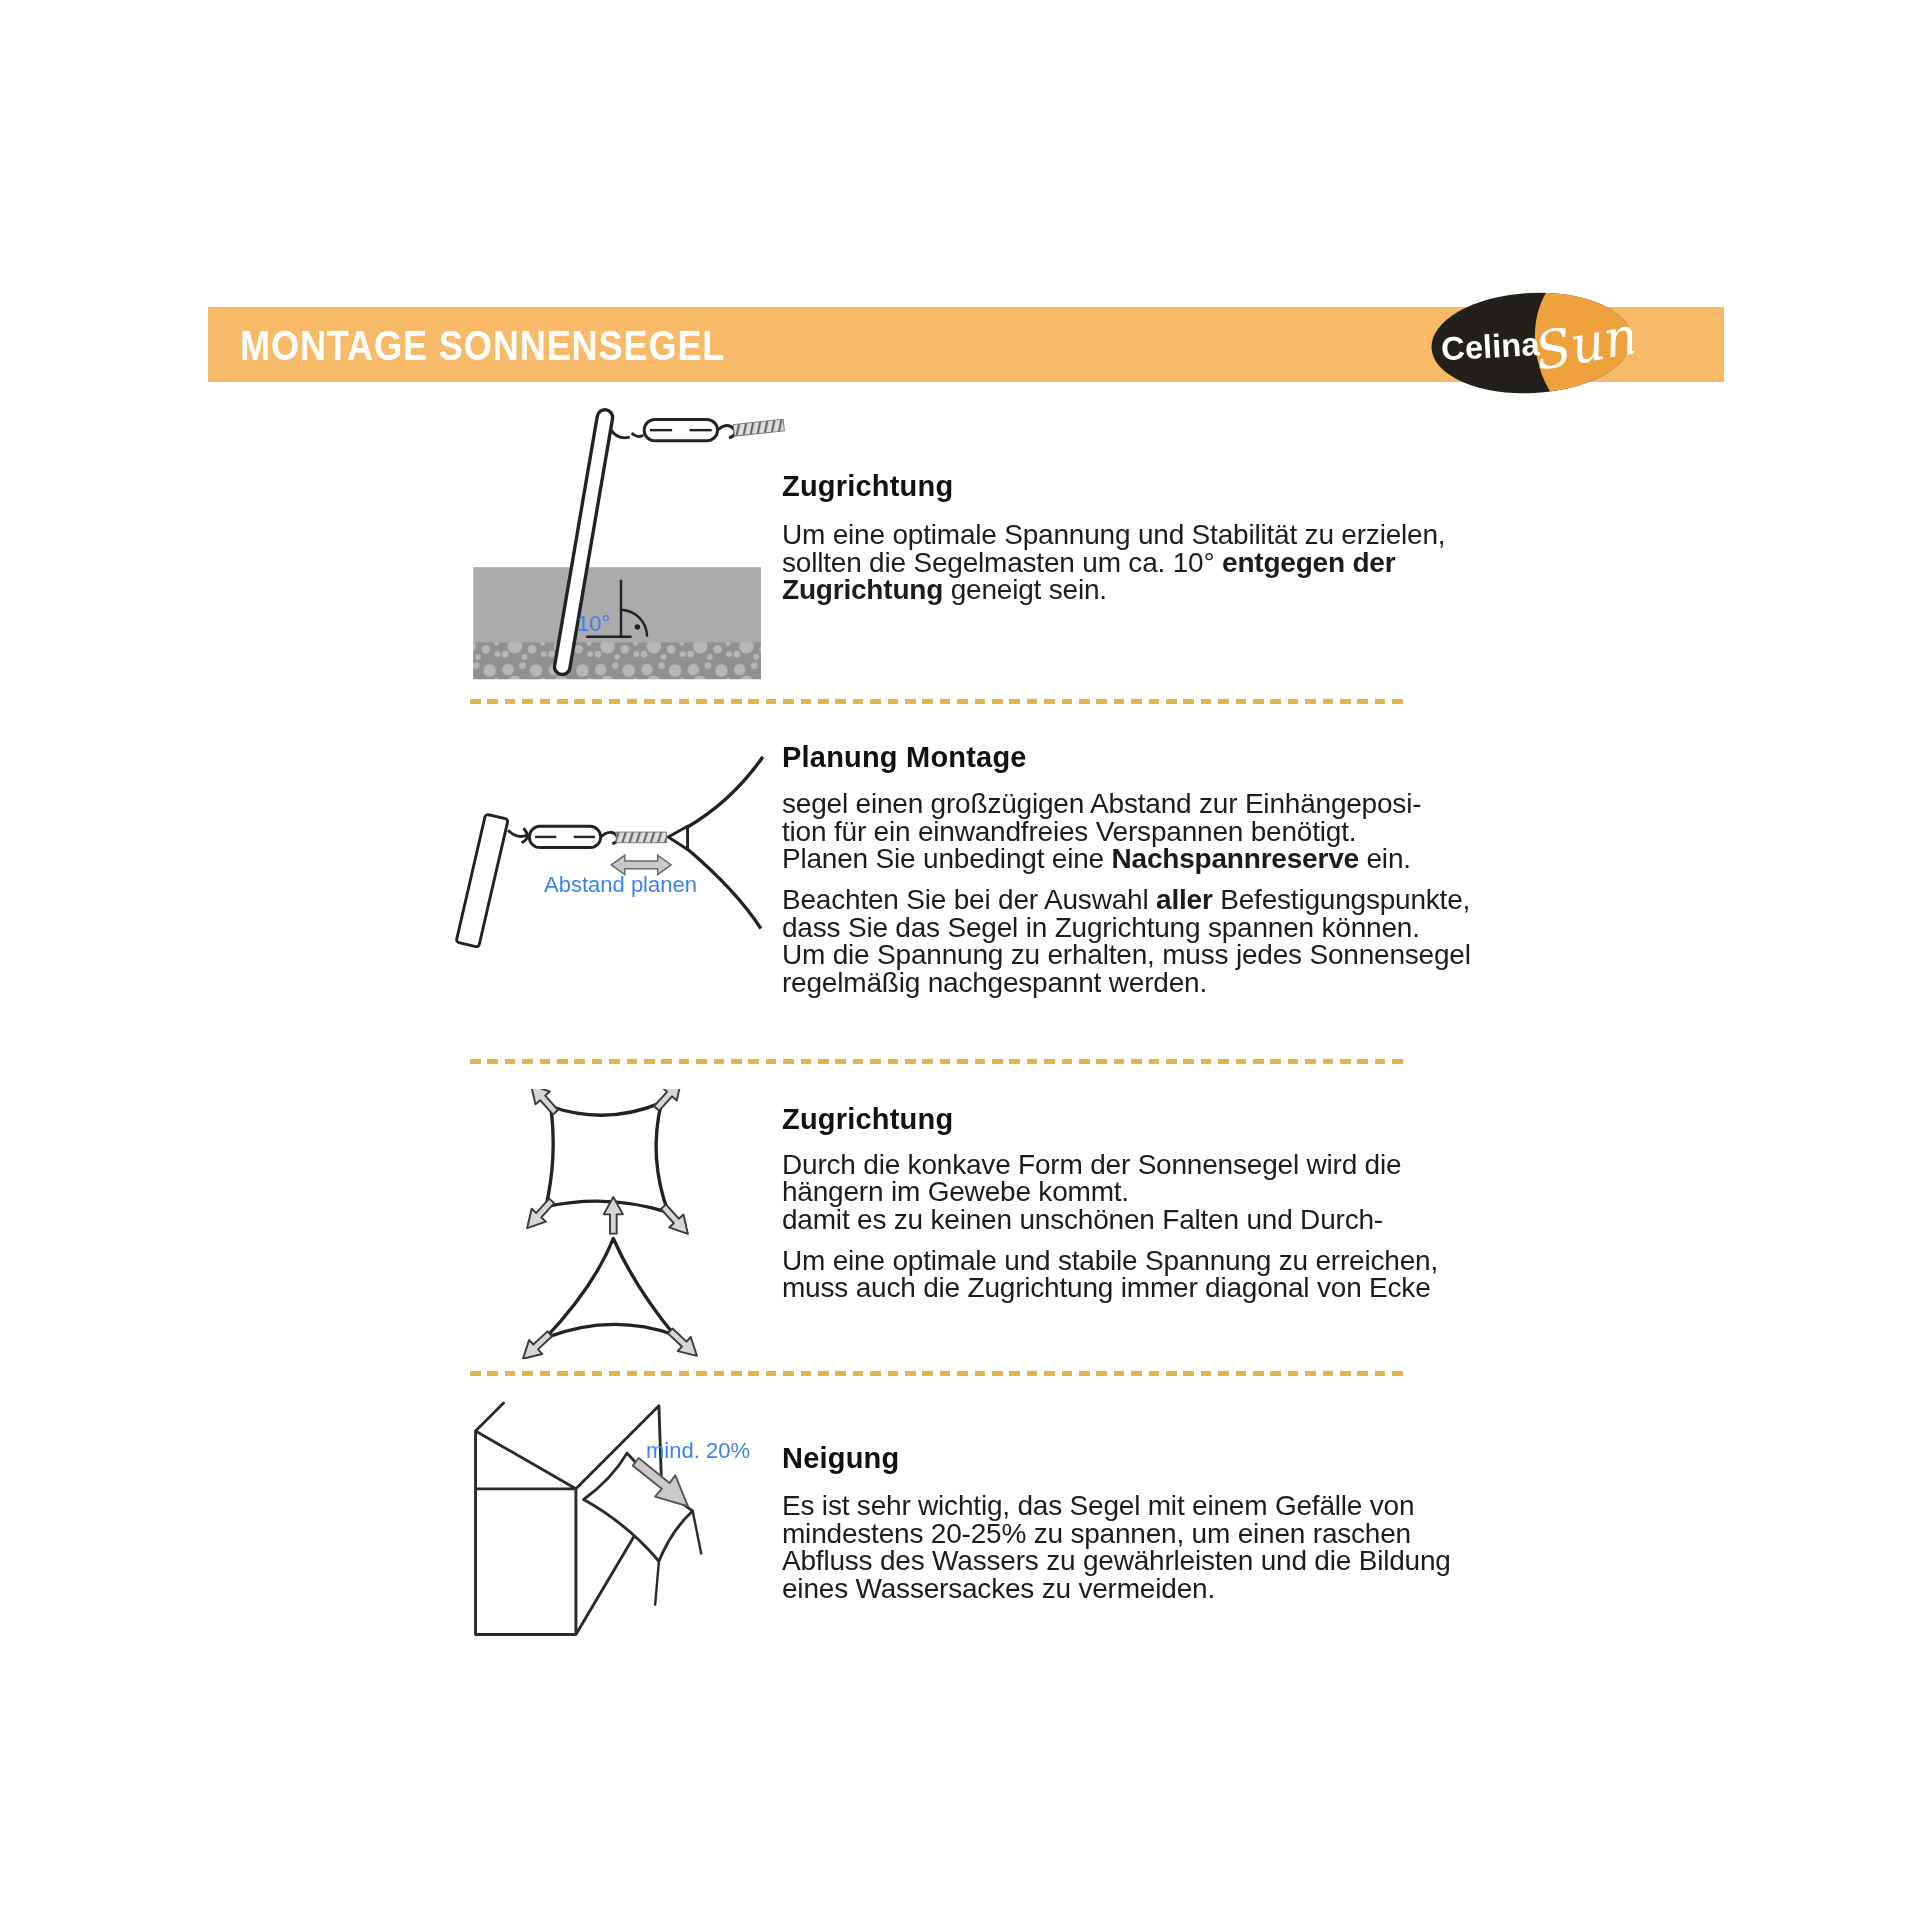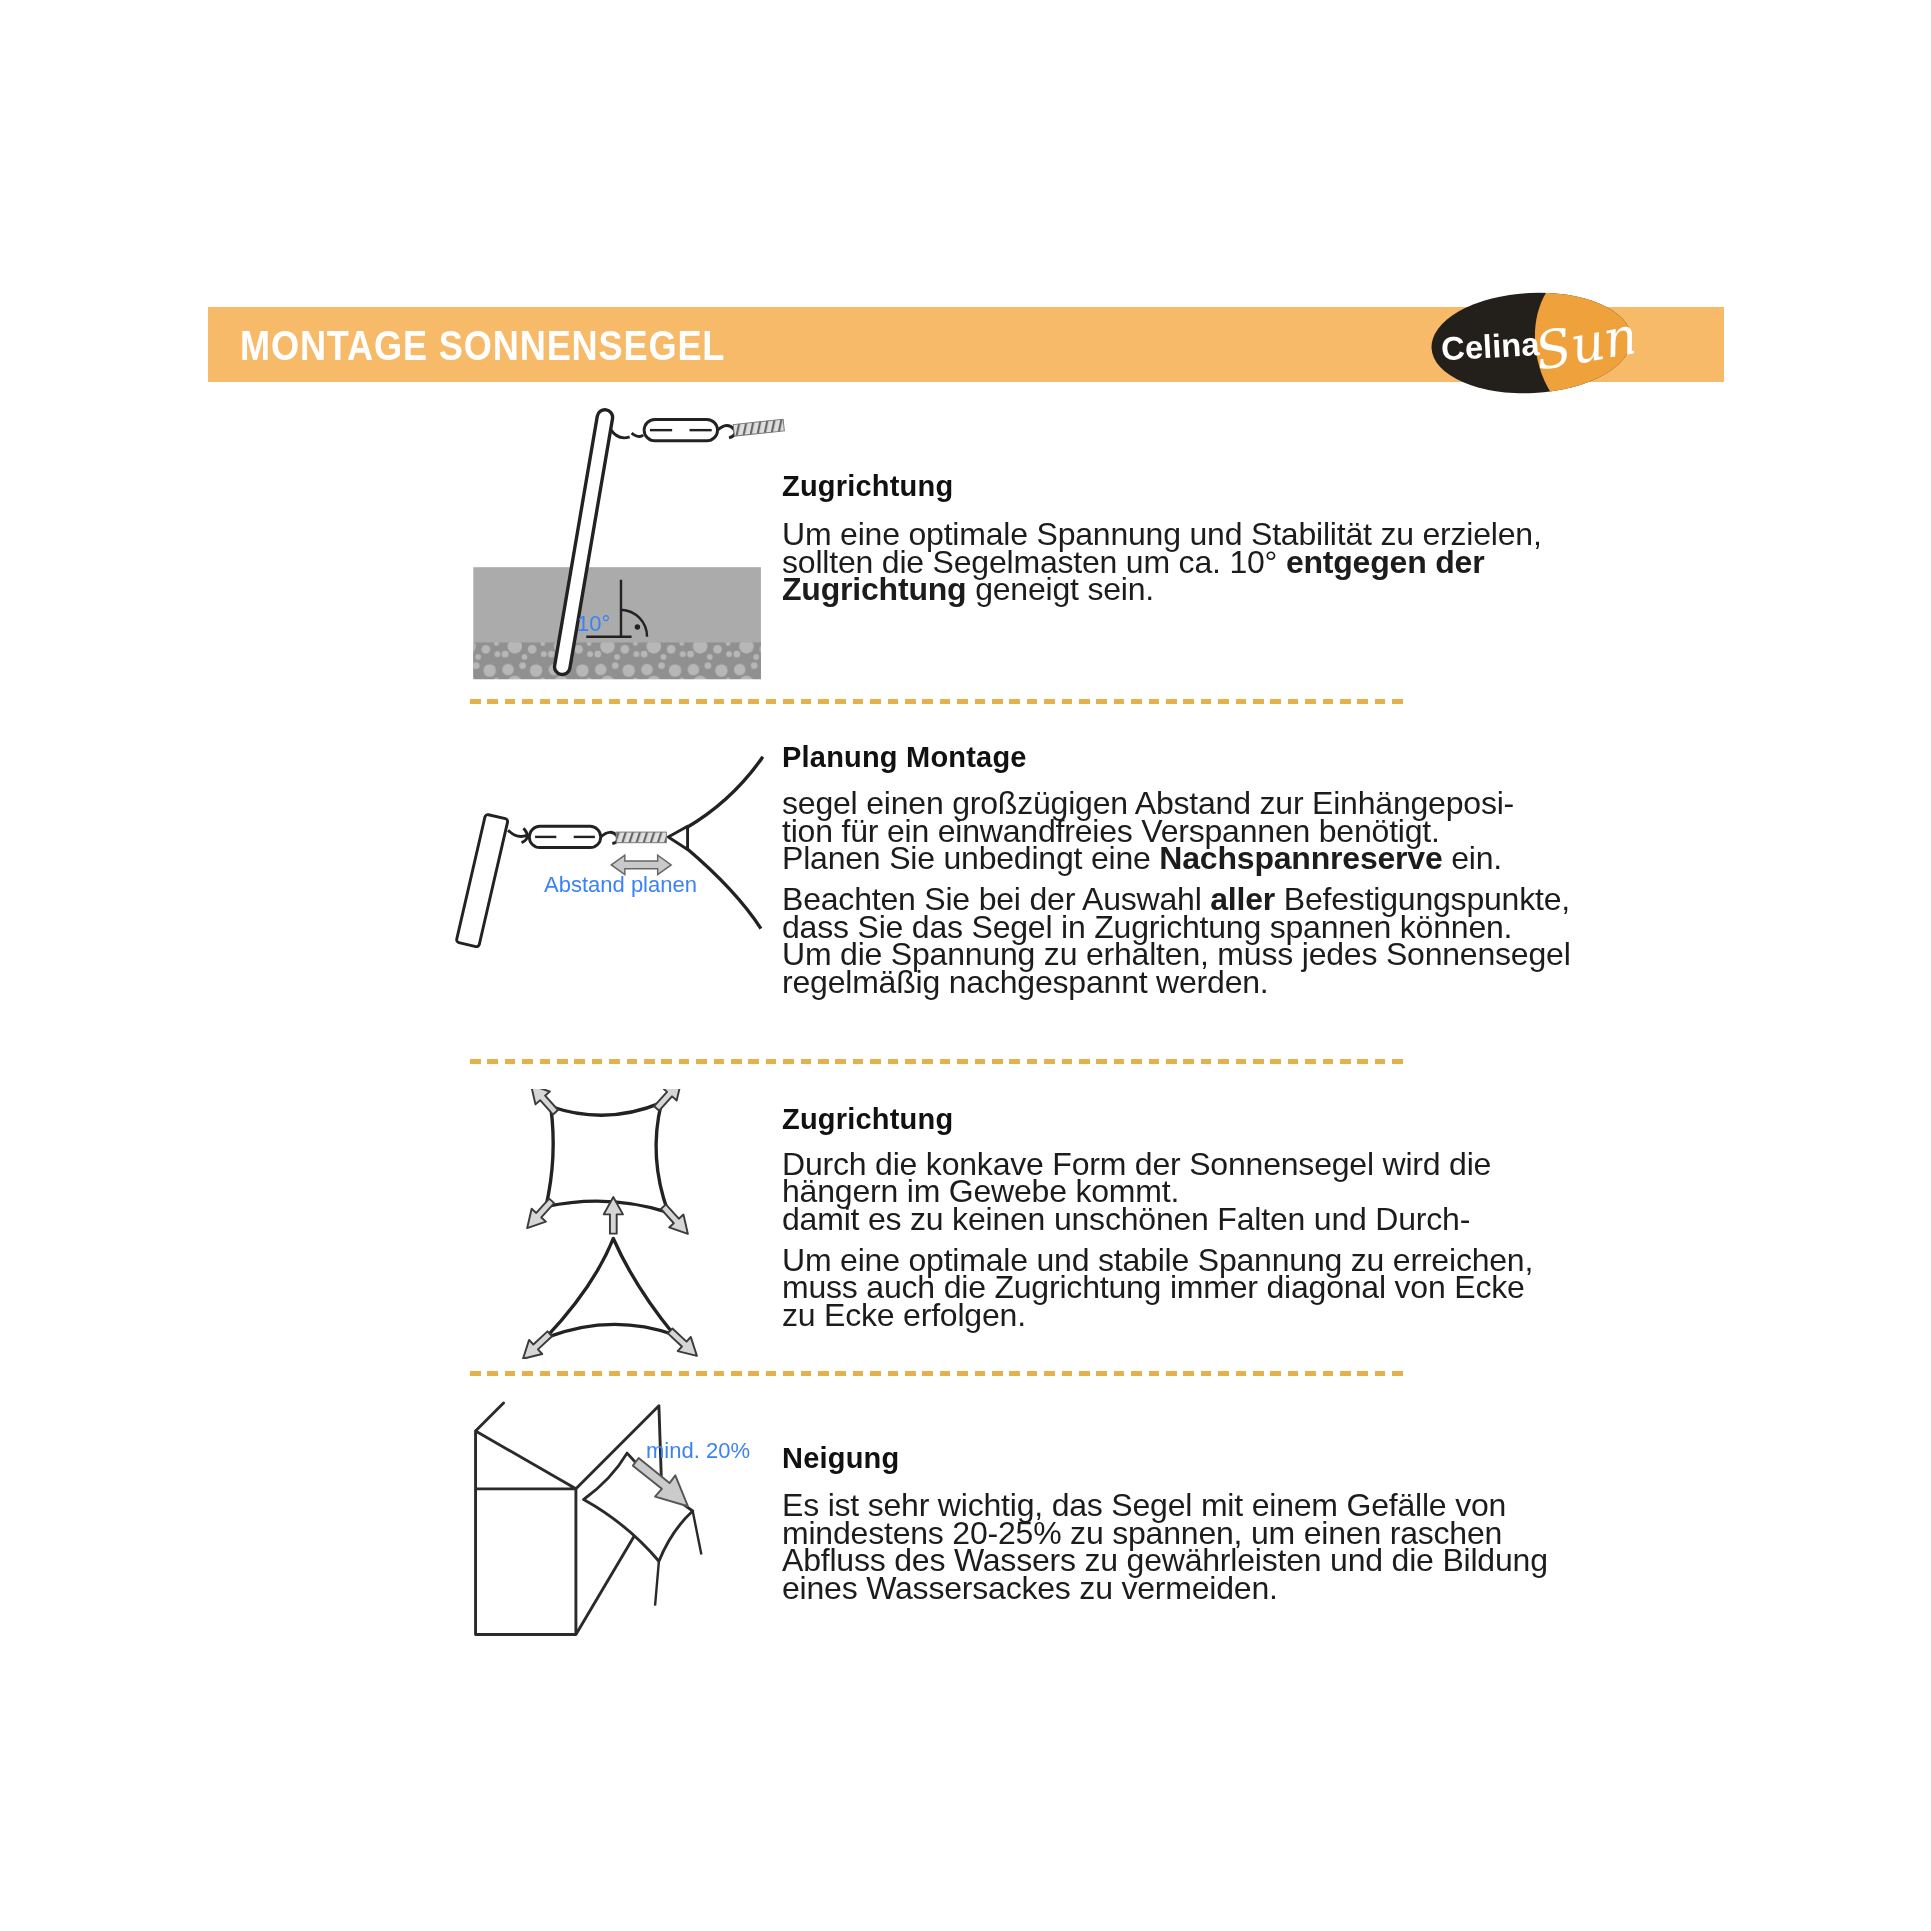--- a/index.html
+++ b/index.html
@@ -10,21 +10,21 @@
   .header-bar{position:absolute;left:208px;top:307px;width:1516px;height:75px;
               background:var(--bg,#F6BA68);}
   .header-title{position:absolute;left:32px;top:0;height:75px;line-height:77px;
                 font-size:42px;font-weight:bold;color:#ffffff;letter-spacing:1px;
                 transform:scaleX(0.86);transform-origin:left center;white-space:nowrap;}
   .logo{position:absolute;left:1429px;top:292px;width:205px;height:102px;}
 
   
   .section-text{position:absolute;left:782px;width:666px;}
   .sec-title{font-size:29px;font-weight:bold;line-height:35px;color:#111;letter-spacing:0.2px;}
-  .para{margin-top:15.4px;font-size:32px;line-height:27.5px;letter-spacing:-0.2px;}
+  .para{margin-top:15.4px;font-size:28px;line-height:27.5px;letter-spacing:-0.2px;}
   .para .line{white-space:nowrap;}
   .para .b{font-weight:bold;}
   #text1 .para{margin-top:17.4px;}
   #text2 .para2, #text3 .para2{margin-top:13.5px;}
   #text3 .para1{margin-top:13.5px;}
   #text4 .para{margin-top:16.4px;}
 
   
   .divider{position:absolute;left:470px;width:933px;height:4.8px;
            background:repeating-linear-gradient(90deg,var(--c,#E5B14D) 0 10.6px,transparent 10.6px 17.4px);}
@@ -174,21 +174,20 @@
   <div class="section-text" id="text3" style="top:1102px">
     <div class="sec-title">Zugrichtung</div>
     <div class="para para1">
         <div class="line"><span>Durch die konkave Form der Sonnensegel wird die</span></div>
         <div class="line"><span>hängern im Gewebe kommt.</span></div>
         <div class="line"><span>damit es zu keinen unschönen Falten und Durch-</span></div>
       </div>
     <div class="para para2">
         <div class="line"><span>Um eine optimale und stabile Spannung zu erreichen,</span></div>
         <div class="line"><span>muss auch die Zugrichtung immer diagonal von Ecke</span></div>
-        <div class="line"><span>zu Ecke erfolgen.</span></div>
       </div>
   </div>
 
   <div class="divider" style="top: 1371px; --c: #E5B14D;"></div>
 
   <svg class="illu" style="left:463px;top:1398px" width="304" height="256" viewBox="0 0 315 265">
     <g fill="none" stroke="#2a2a2a" stroke-width="3" stroke-linejoin="round" stroke-linecap="round">
       <path d="M42,5 L13,34 L117,94 M13,34 L13,245 L117,245 L117,94 L13,94 M117,94 L203,8 L206,98 M117,245 L204,98"></path>
     </g>
     <path d="M170,57 Q198,90 238,117 Q216,137 203,169 Q170,130 125,105 Q154,84 170,57 Z" fill="#fff" stroke="#2a2a2a" stroke-width="3" stroke-linejoin="round"></path>

